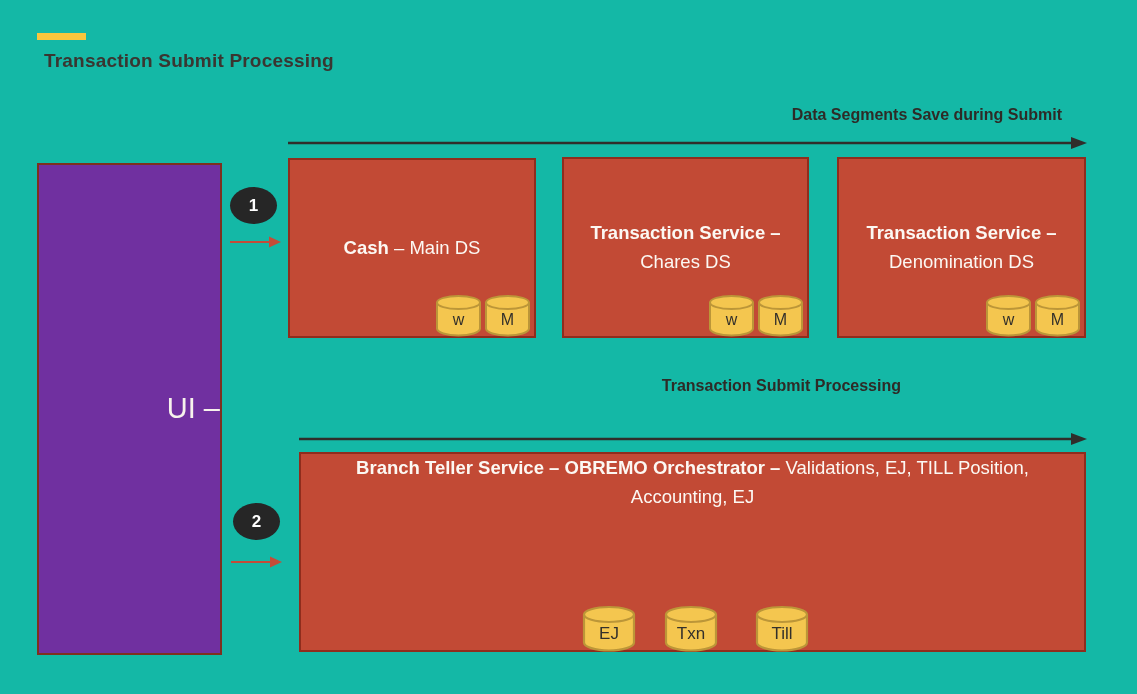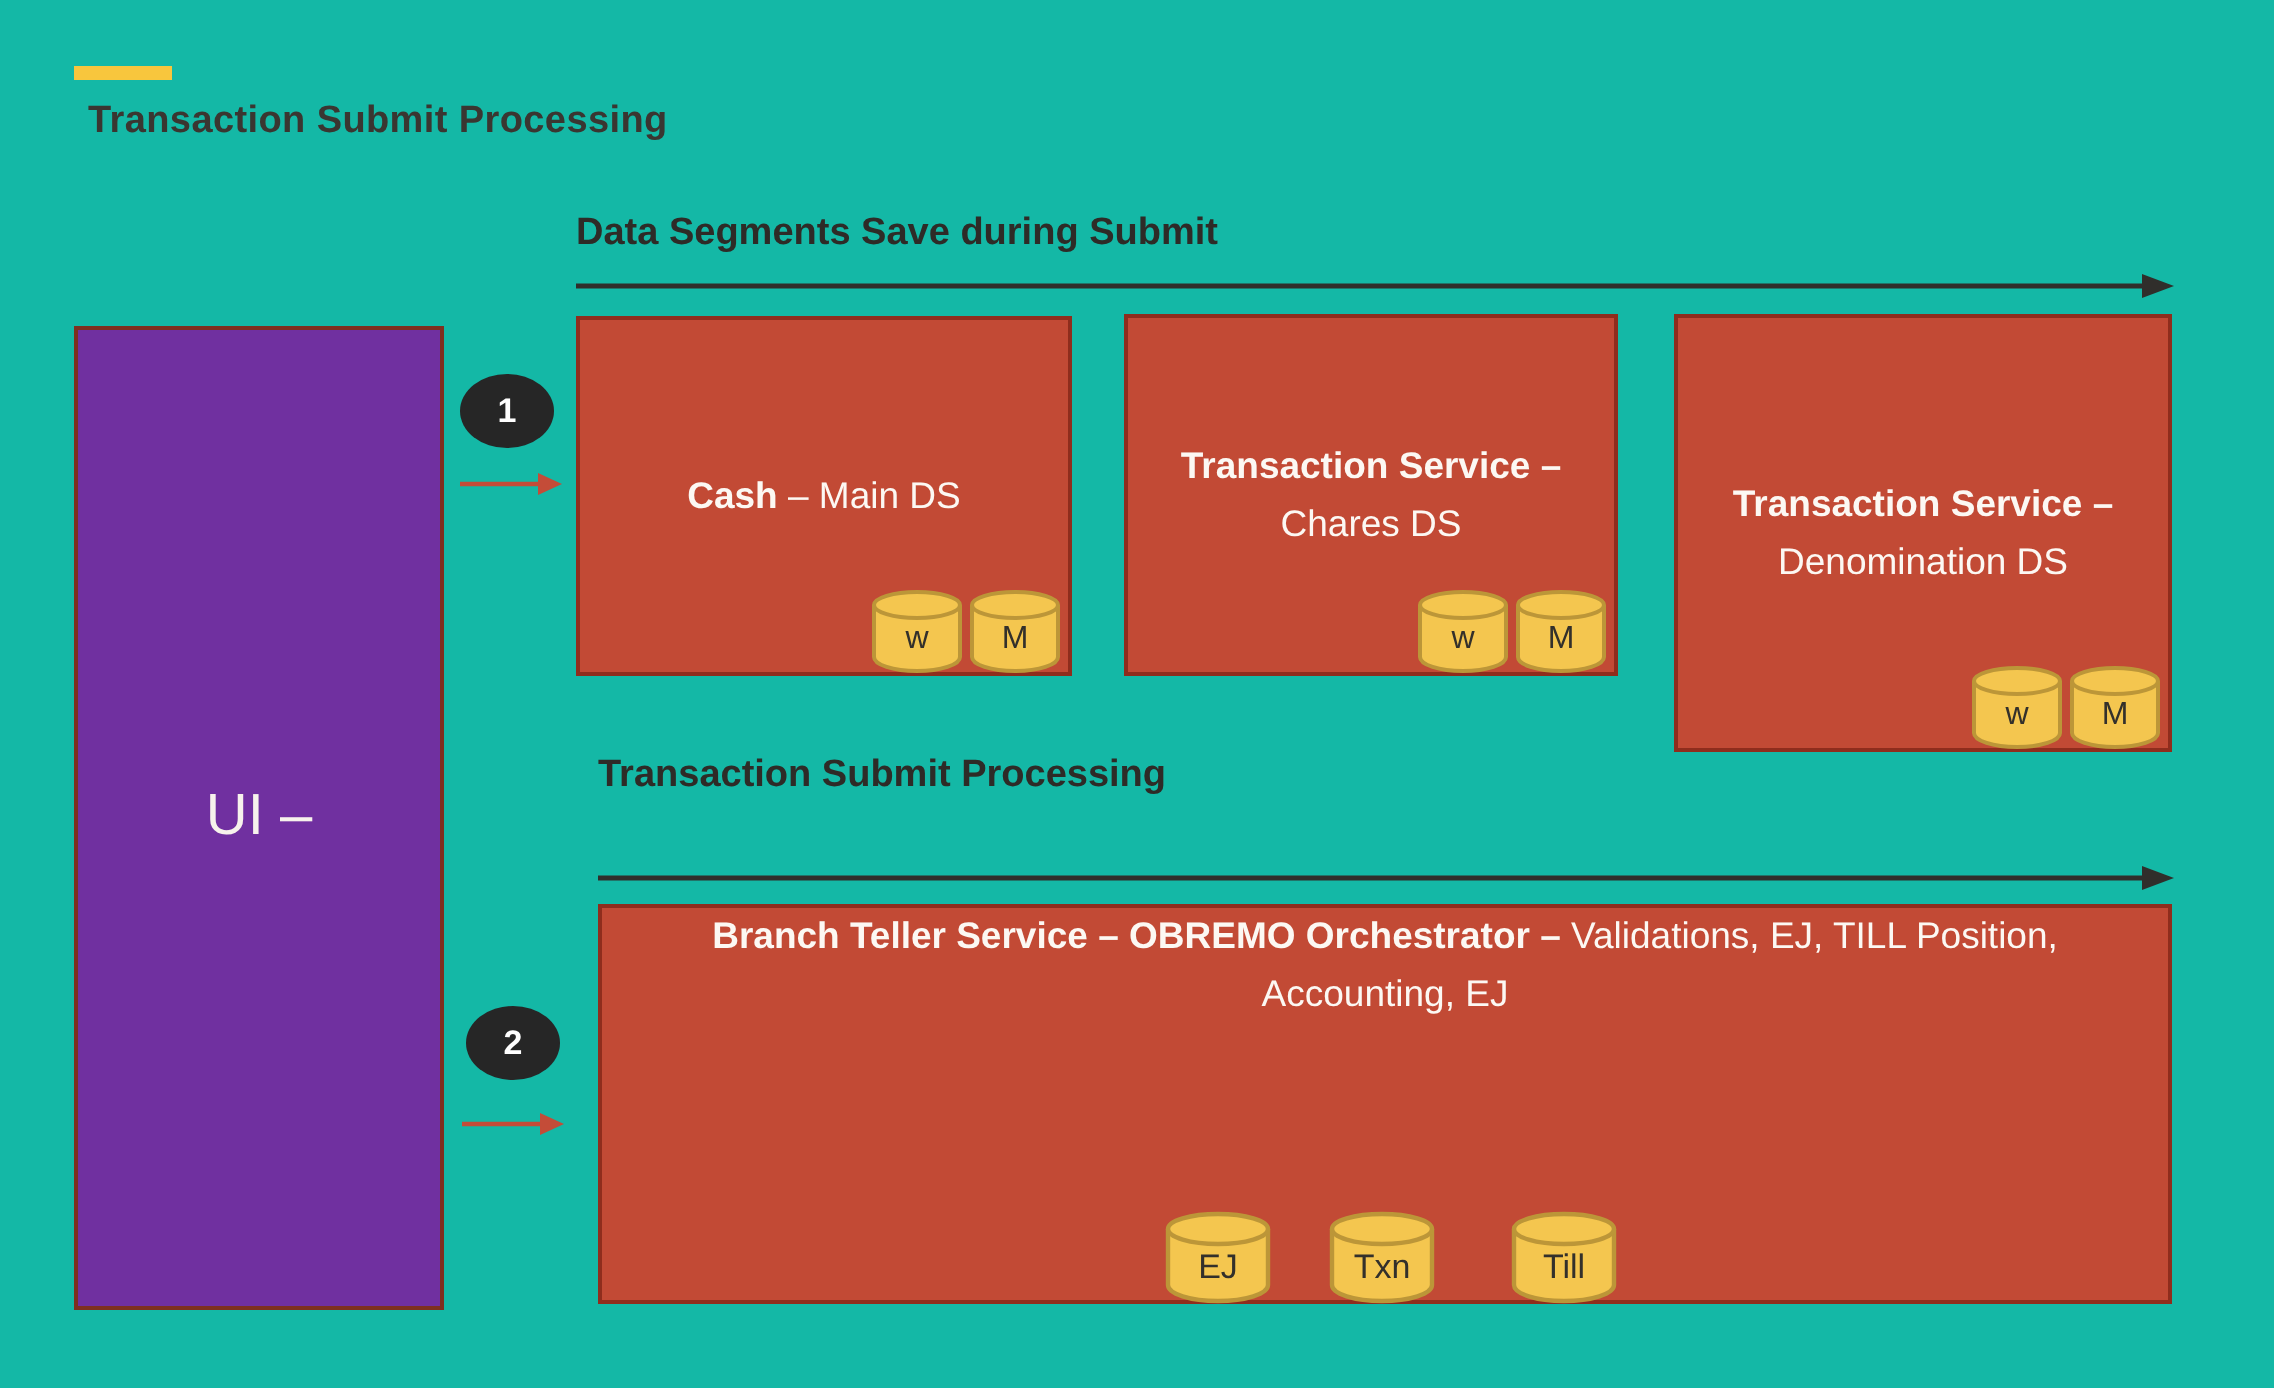--- a/index.html
+++ b/index.html
@@ -19,61 +19,61 @@
     width:49px; height:7px;
     background:#F8C63D;
   }
   .page-title {
     position:absolute; left:44px; top:50px;
     font-size:19px; font-weight:700; color:#3A3631;
     letter-spacing:0.2px;
   }
   
   .flow-heading {
-    position:absolute; text-align:left;
-    font-size:19px; font-weight:700; color:#2E2B27;
+    position:absolute; text-align:right;
+    font-size:16px; font-weight:700; color:#2E2B27;
   }
   .flow-heading.top { left:288px; top:106px; width:774px; }
   .flow-heading.mid { left:299px; top:377px; width:602px; }
   
   .flow-arrow { position:absolute; }
   .flow-arrow.top { left:288px; top:136px; }
   .flow-arrow.mid { left:299px; top:432px; }
   .pointer-arrow { position:absolute; }
   .pointer-arrow.one { left:229px; top:235px; }
   .pointer-arrow.two { left:230px; top:555px; }
   
   .svc-box {
     position:absolute;
     background:#C24A35;
     border:2px solid #8F2D1D;
     box-sizing:border-box;
   }
   .svc-box.b1 { left:288px; top:158px; width:248px; height:180px; }
   .svc-box.b2 { left:562px; top:157px; width:247px; height:181px;padding-left:32px; }
-  .svc-box.b3 { left:837px; top:157px; width:249px; height:219px; }
+  .svc-box.b3 { left:837px; top:157px; width:249px; height:181px; }
   .svc-box.big { left:299px; top:452px; width:787px; height:200px; }
   .svc-text {
     position:absolute; inset:0;
     display:flex; align-items:center; justify-content:center;
     text-align:center;
     color:#FCF8F3; font-size:18.5px; line-height:1.55;
     padding:0 16px;
   }
   .svc-box.big .svc-text { padding:0 42px; align-items:flex-start; }
   .svc-text .bold { font-weight:700; }
   
   .ui-panel {
     position:absolute; left:37px; top:163px;
     width:185px; height:492px;
     background:#7030A0;
     border:2px solid #7E301F;
     box-sizing:border-box;
     display:flex; flex-direction:column;
-    align-items:center; justify-content:center;
+    align-items:flex-end; justify-content:center;
     color:#F7F2EC; font-size:29px; line-height:1.42;
     text-align:center;
   }
   
   .step-circle {
     position:absolute;
     width:47px; height:37px;
     background:#262626;
     border-radius:50%;
     display:flex; align-items:center; justify-content:center;

